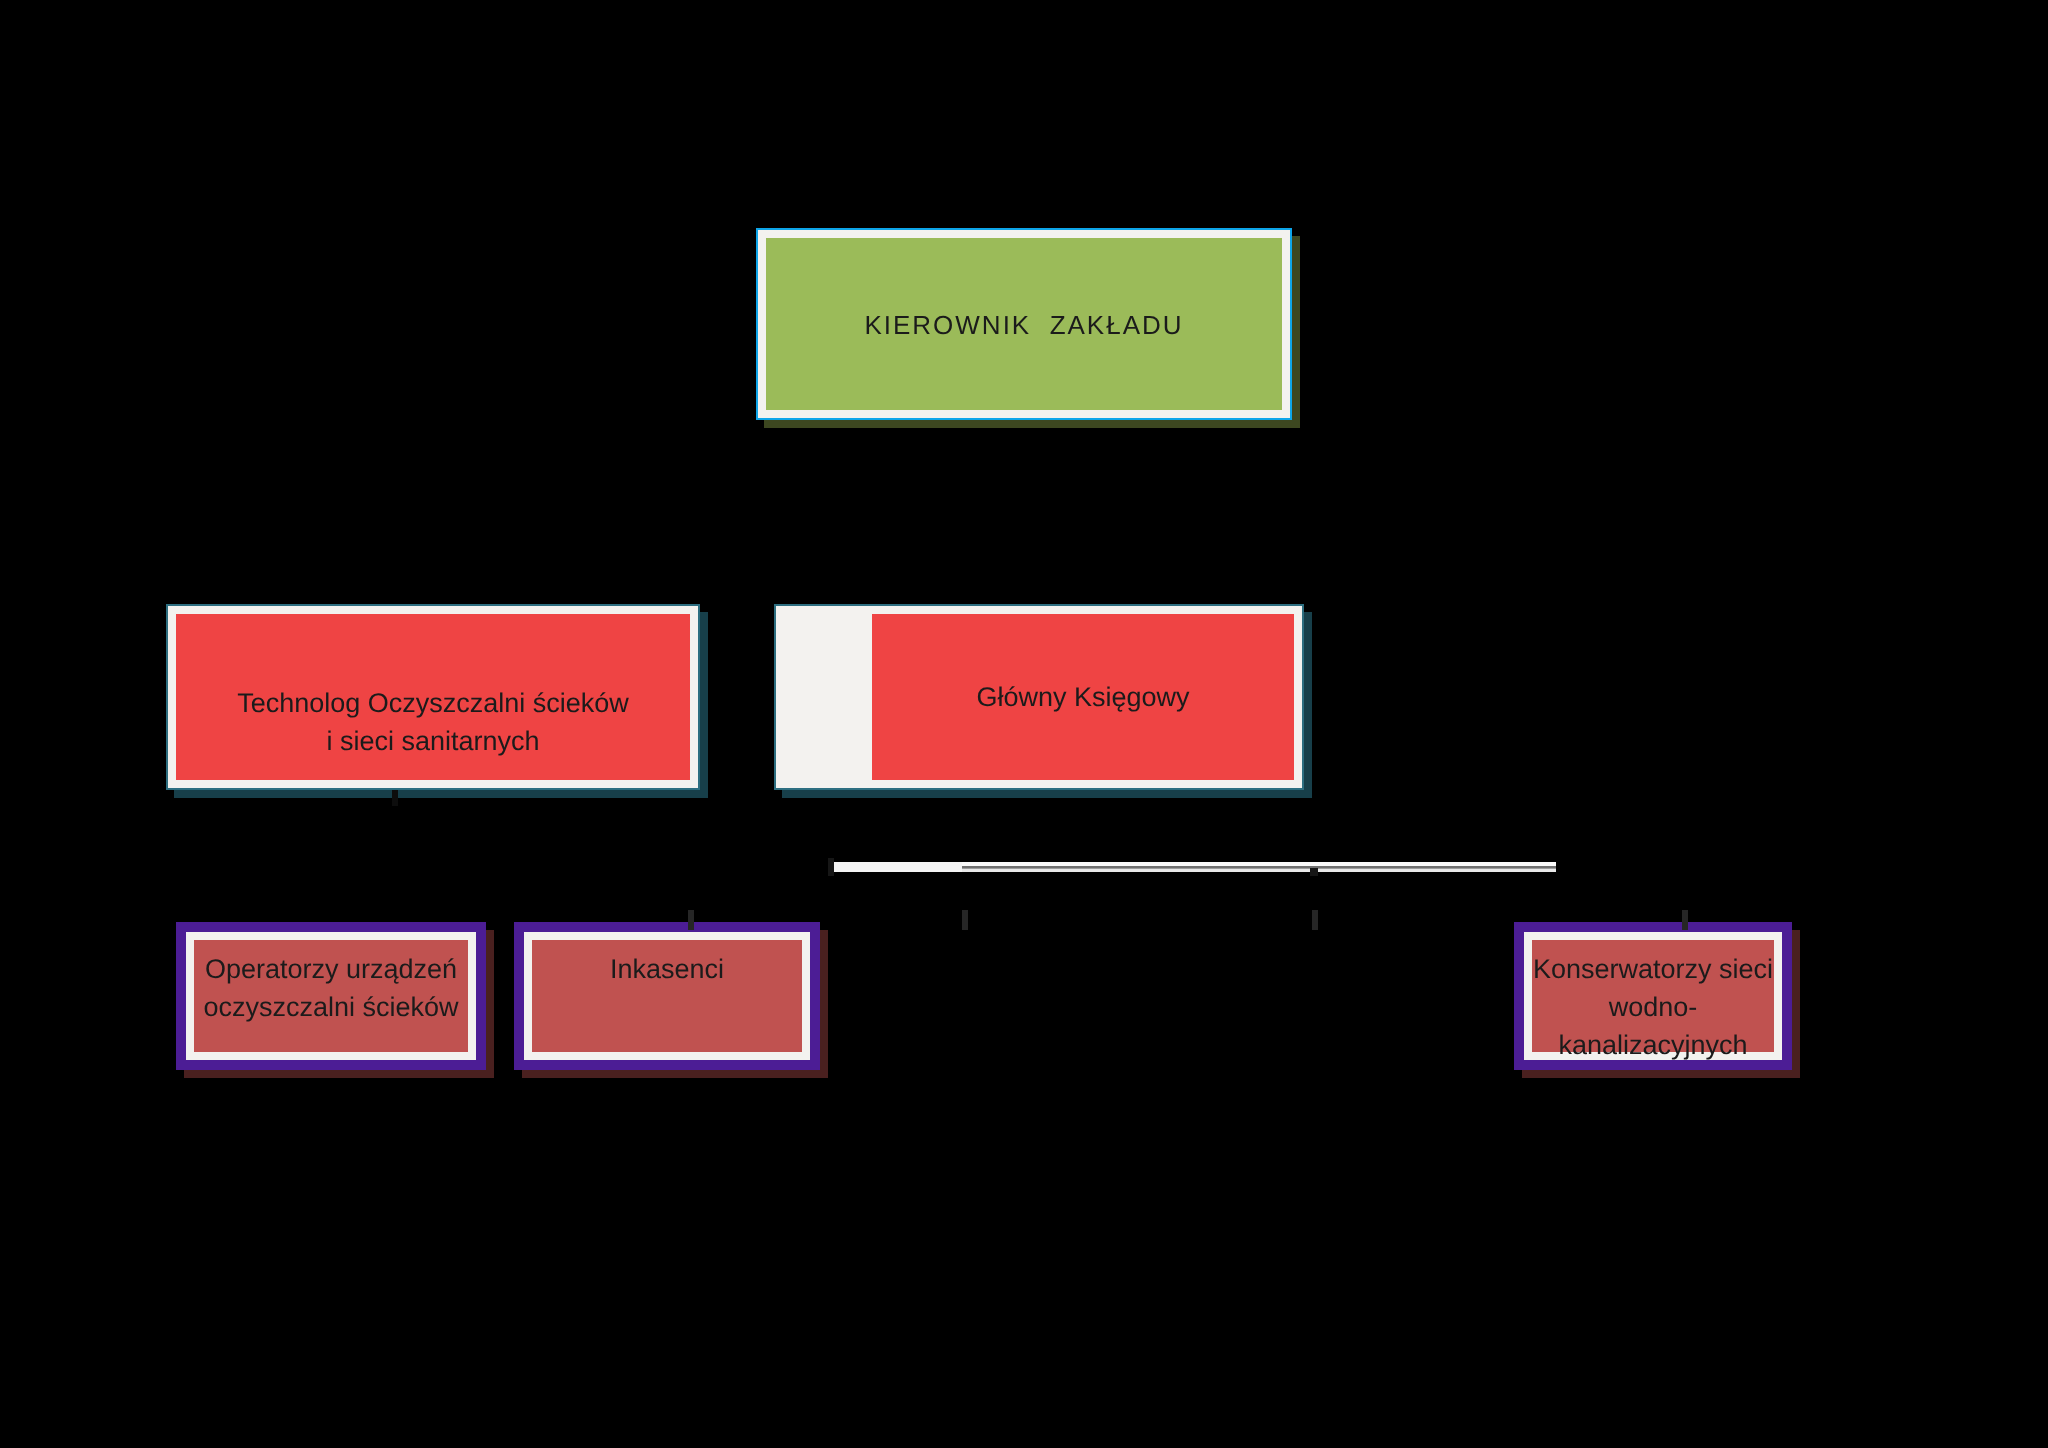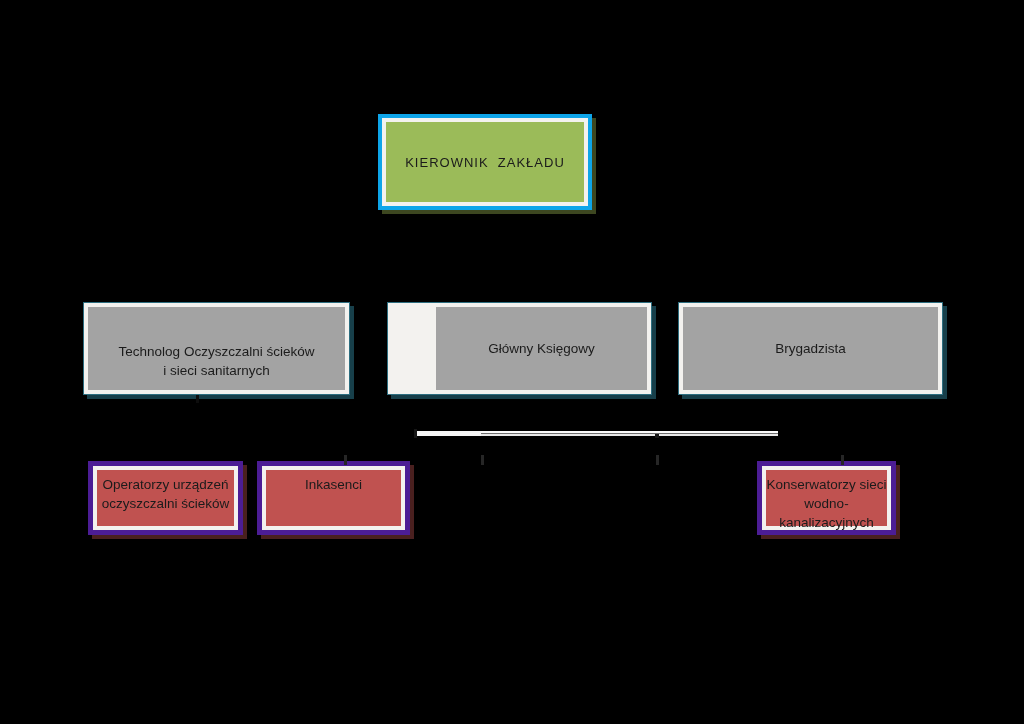--- a/index.html
+++ b/index.html
@@ -31,32 +31,32 @@
   }
   .label {
     white-space: pre-wrap;
     text-align: center;
     color: #1b1b1b;
     font-size: 13.5px;
     line-height: 19px;
   }
   
   .node.green {
-    left: 378px; top: 114px; width: 214px; height: 96px;
-    border: 4px solid #0ea5e9;
+    left: 378px; top: 114px; width: 268px; height: 96px;
+    border: 1px solid #0ea5e9;
     box-shadow: 4px 4px 0 #3d4720;
   }
   .node.green .fill { background: #9bbb59; }
   .node.green .label { font-size: 13px; letter-spacing: 1px; }
   
   .node.blue {
     border: 1px solid #2d6e80;
     box-shadow: 4px 4px 0 #173f4a;
   }
-  .node.blue .fill { background: #a3a3a3; }
+  .node.blue .fill { background: #ef4444; }
   .node.blue1 { left: 83px;  top: 302px; width: 267px; height: 93px; }
   .node.blue1 .fill { padding-top: 24px; }
   .node.blue2 { left: 387px; top: 302px; width: 265px; height: 93px; padding-left: 48px; }
   .node.blue3 { left: 678px; top: 302px; width: 265px; height: 93px; }
   
   .node.red {
     border: 5px solid #4c1d95;
     box-shadow: 4px 4px 0 #4a201f;
     top: 461px; height: 74px;
   }
@@ -115,25 +115,20 @@
     <div class="fill">
       <span class="label">Technolog Oczyszczalni ścieków
 i sieci sanitarnych</span>
     </div>
   </div>
   <div class="node blue blue2">
     <div class="fill">
       <span class="label">Główny Księgowy</span>
     </div>
   </div>
-  <div class="node blue blue3">
-    <div class="fill">
-      <span class="label">Brygadzista</span>
-    </div>
-  </div>
 
   <div class="connector-line"></div>
   <div class="connector-line-left"></div>
   <div class="stub blue1-stub"></div>
   <div class="stub line-start"></div>
   <div class="stub line-notch"></div>
   <div class="stub red2-stub"></div>
   <div class="stub red3-stub"></div>
   <div class="stub red4-stub"></div>
   <div class="stub red5-stub"></div>

